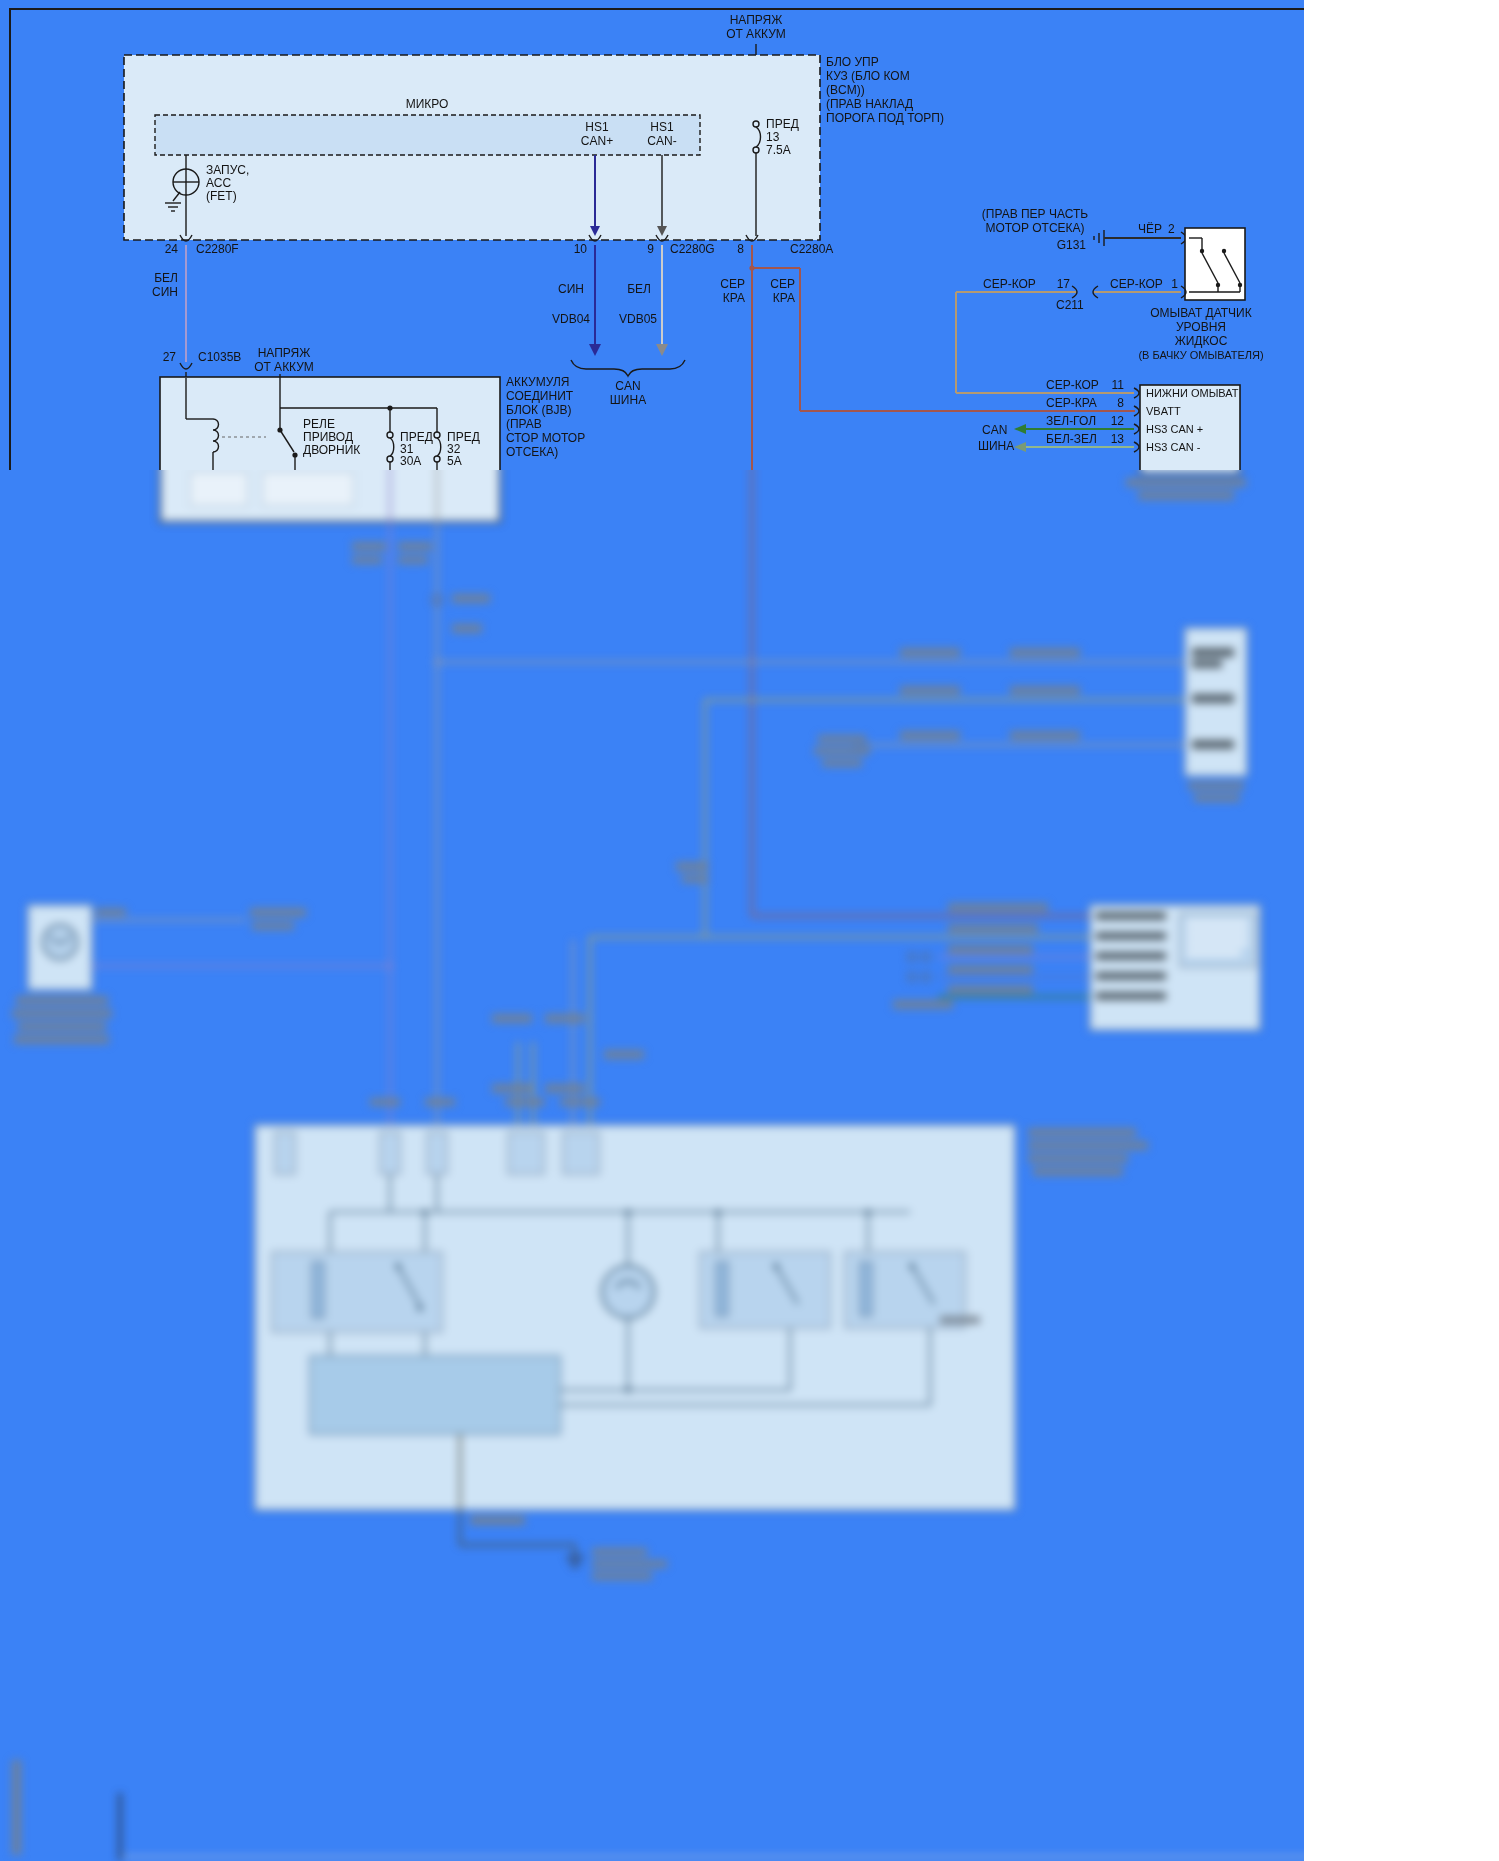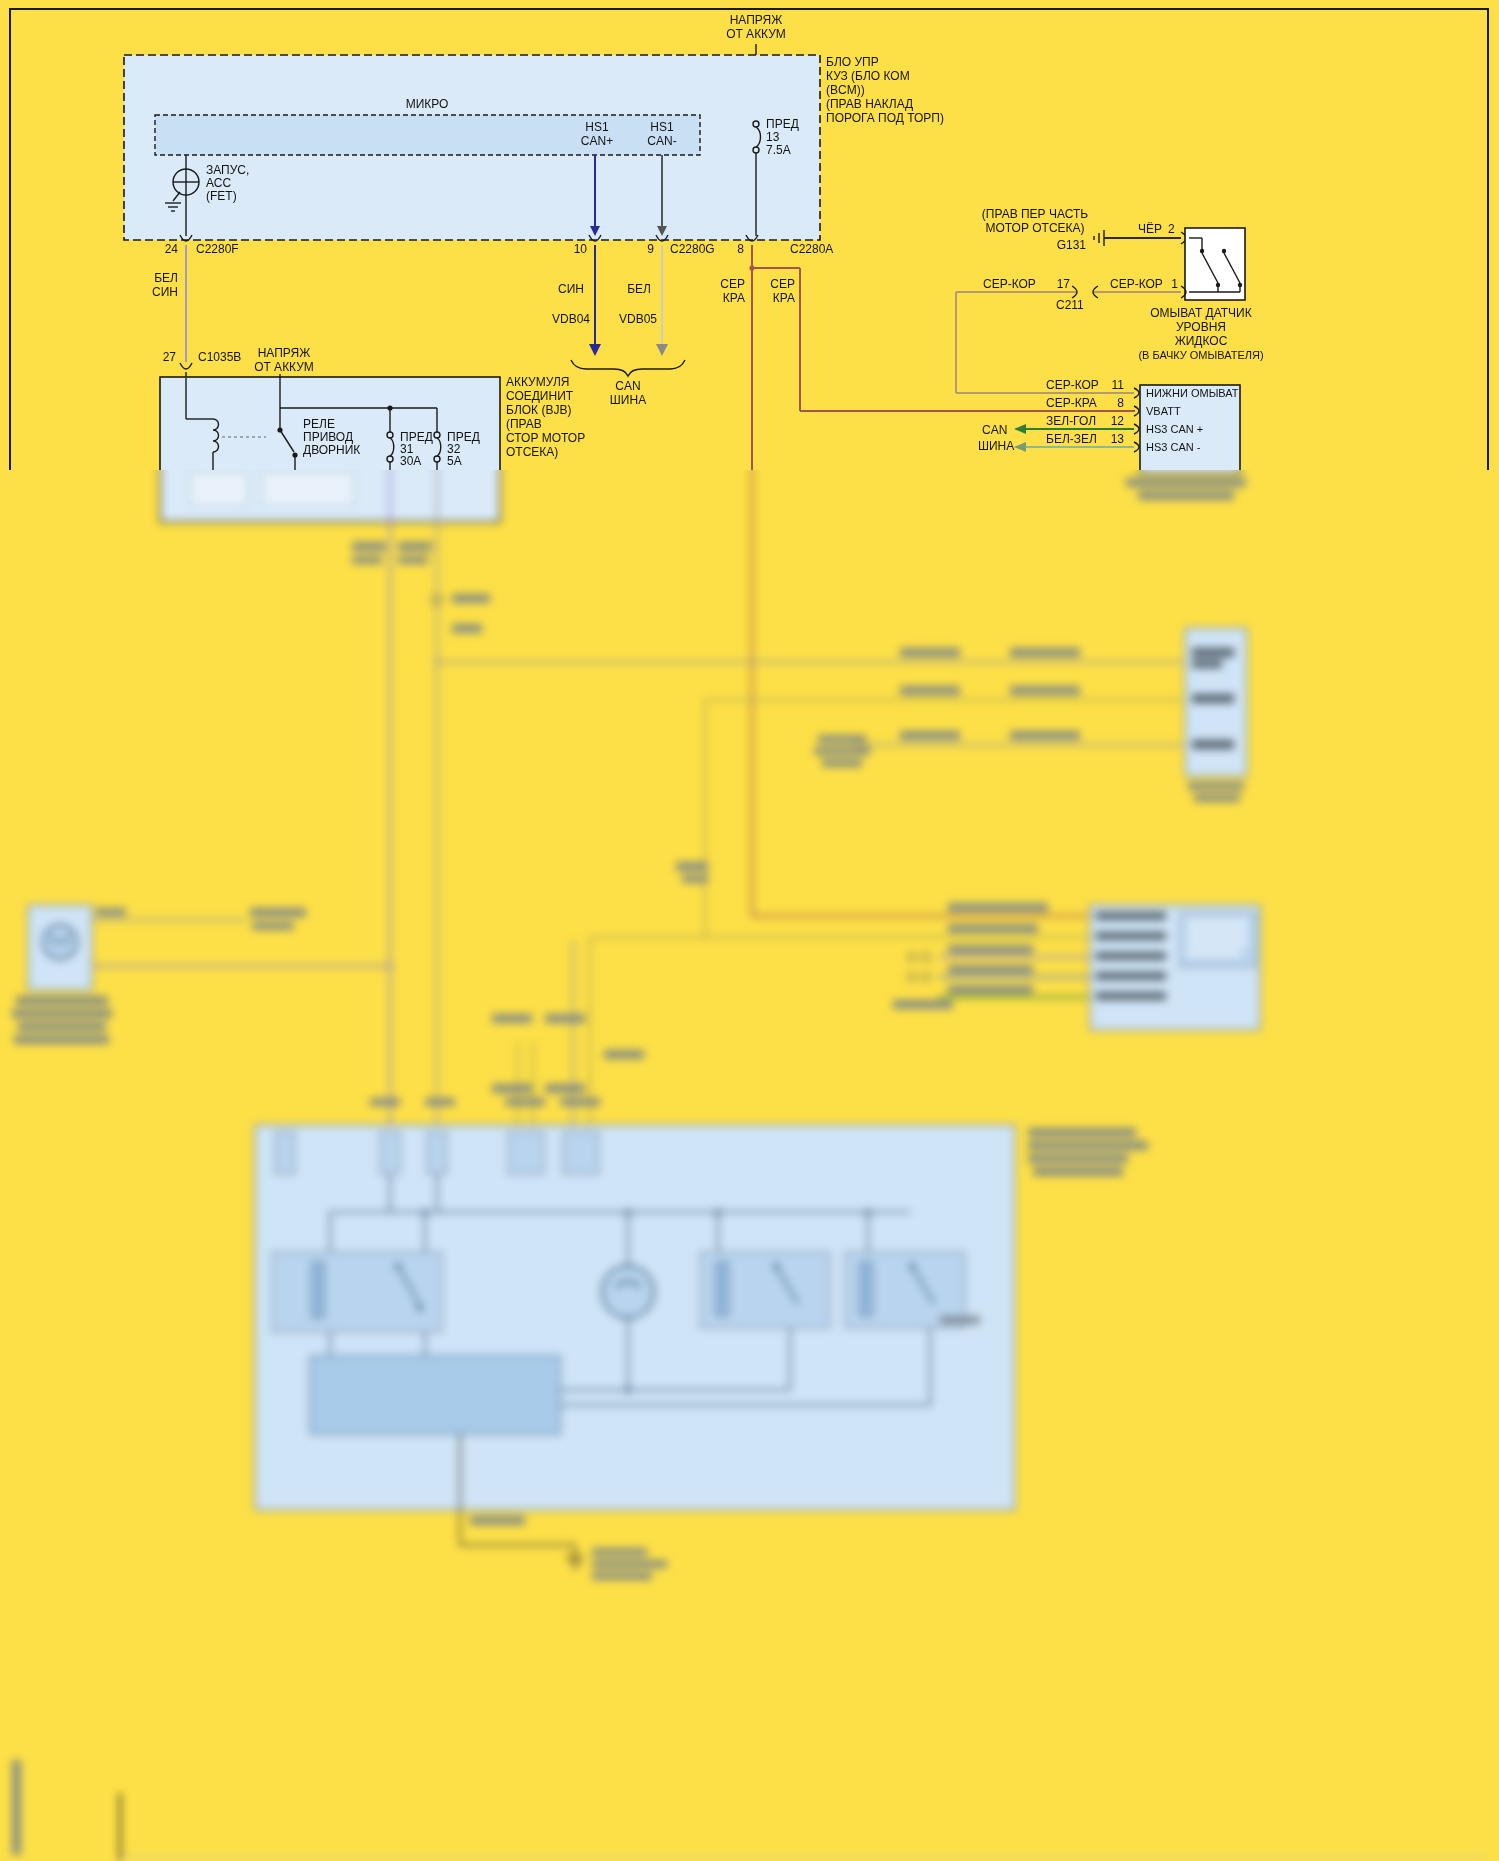--- a/index.html
+++ b/index.html
@@ -1,17 +1,17 @@
 <!DOCTYPE html>
 <html style="--box-fill: #daeaf8; --box-fill-dark: #c9dff4; --blur-box-fill: #cfe4f6; --blur-box-stroke: #7a8ba0; --wire-navy: #2a2a96; --wire-white: #cccccc; --wire-lavender: #a49ad2; --wire-red: #a3564e; --wire-tan: #b49a72; --wire-green: #2f7d33; --wire-ltgreen: #92b78c; --wire-gray: #9b9b9b; --wire-olive: #b3aa56; --wire-violet: #8d80c9; --wire-blue: #5577cc;"><head>
 <meta charset="utf-8">
 <style>
   *{margin:0;padding:0;box-sizing:border-box}
   body{background:#ffffff;font-family:"Liberation Sans","DejaVu Sans",sans-serif}
-  .page{position:relative;width:1499px;height:1861px;background:#fde047;overflow:hidden}
+  .page{position:relative;width:1304px;height:1861px;background:#3b82f6;overflow:hidden}
   .layer{position:absolute;left:0;top:0}
   #sharp-wrap{width:1499px;height:470px;overflow:hidden;z-index:2}
   #blur-wrap{top:470px;width:1499px;height:1391px;overflow:hidden;z-index:1}
   #blur-svg{position:absolute;left:0;top:-470px;filter:blur(4px)}
   svg text{font-size:12px;fill:#141414;font-family:"Liberation Sans","DejaVu Sans",sans-serif}
   .s11{font-size:11px}
   .te{text-anchor:end}.tm{text-anchor:middle}
   .ln{stroke:#1a1a1a;stroke-width:1.4;fill:none}
   .ln2{stroke:#1a1a1a;stroke-width:2;fill:none}
   .box{fill:var(--box-fill);stroke:#1a1a1a;stroke-width:1.6}

